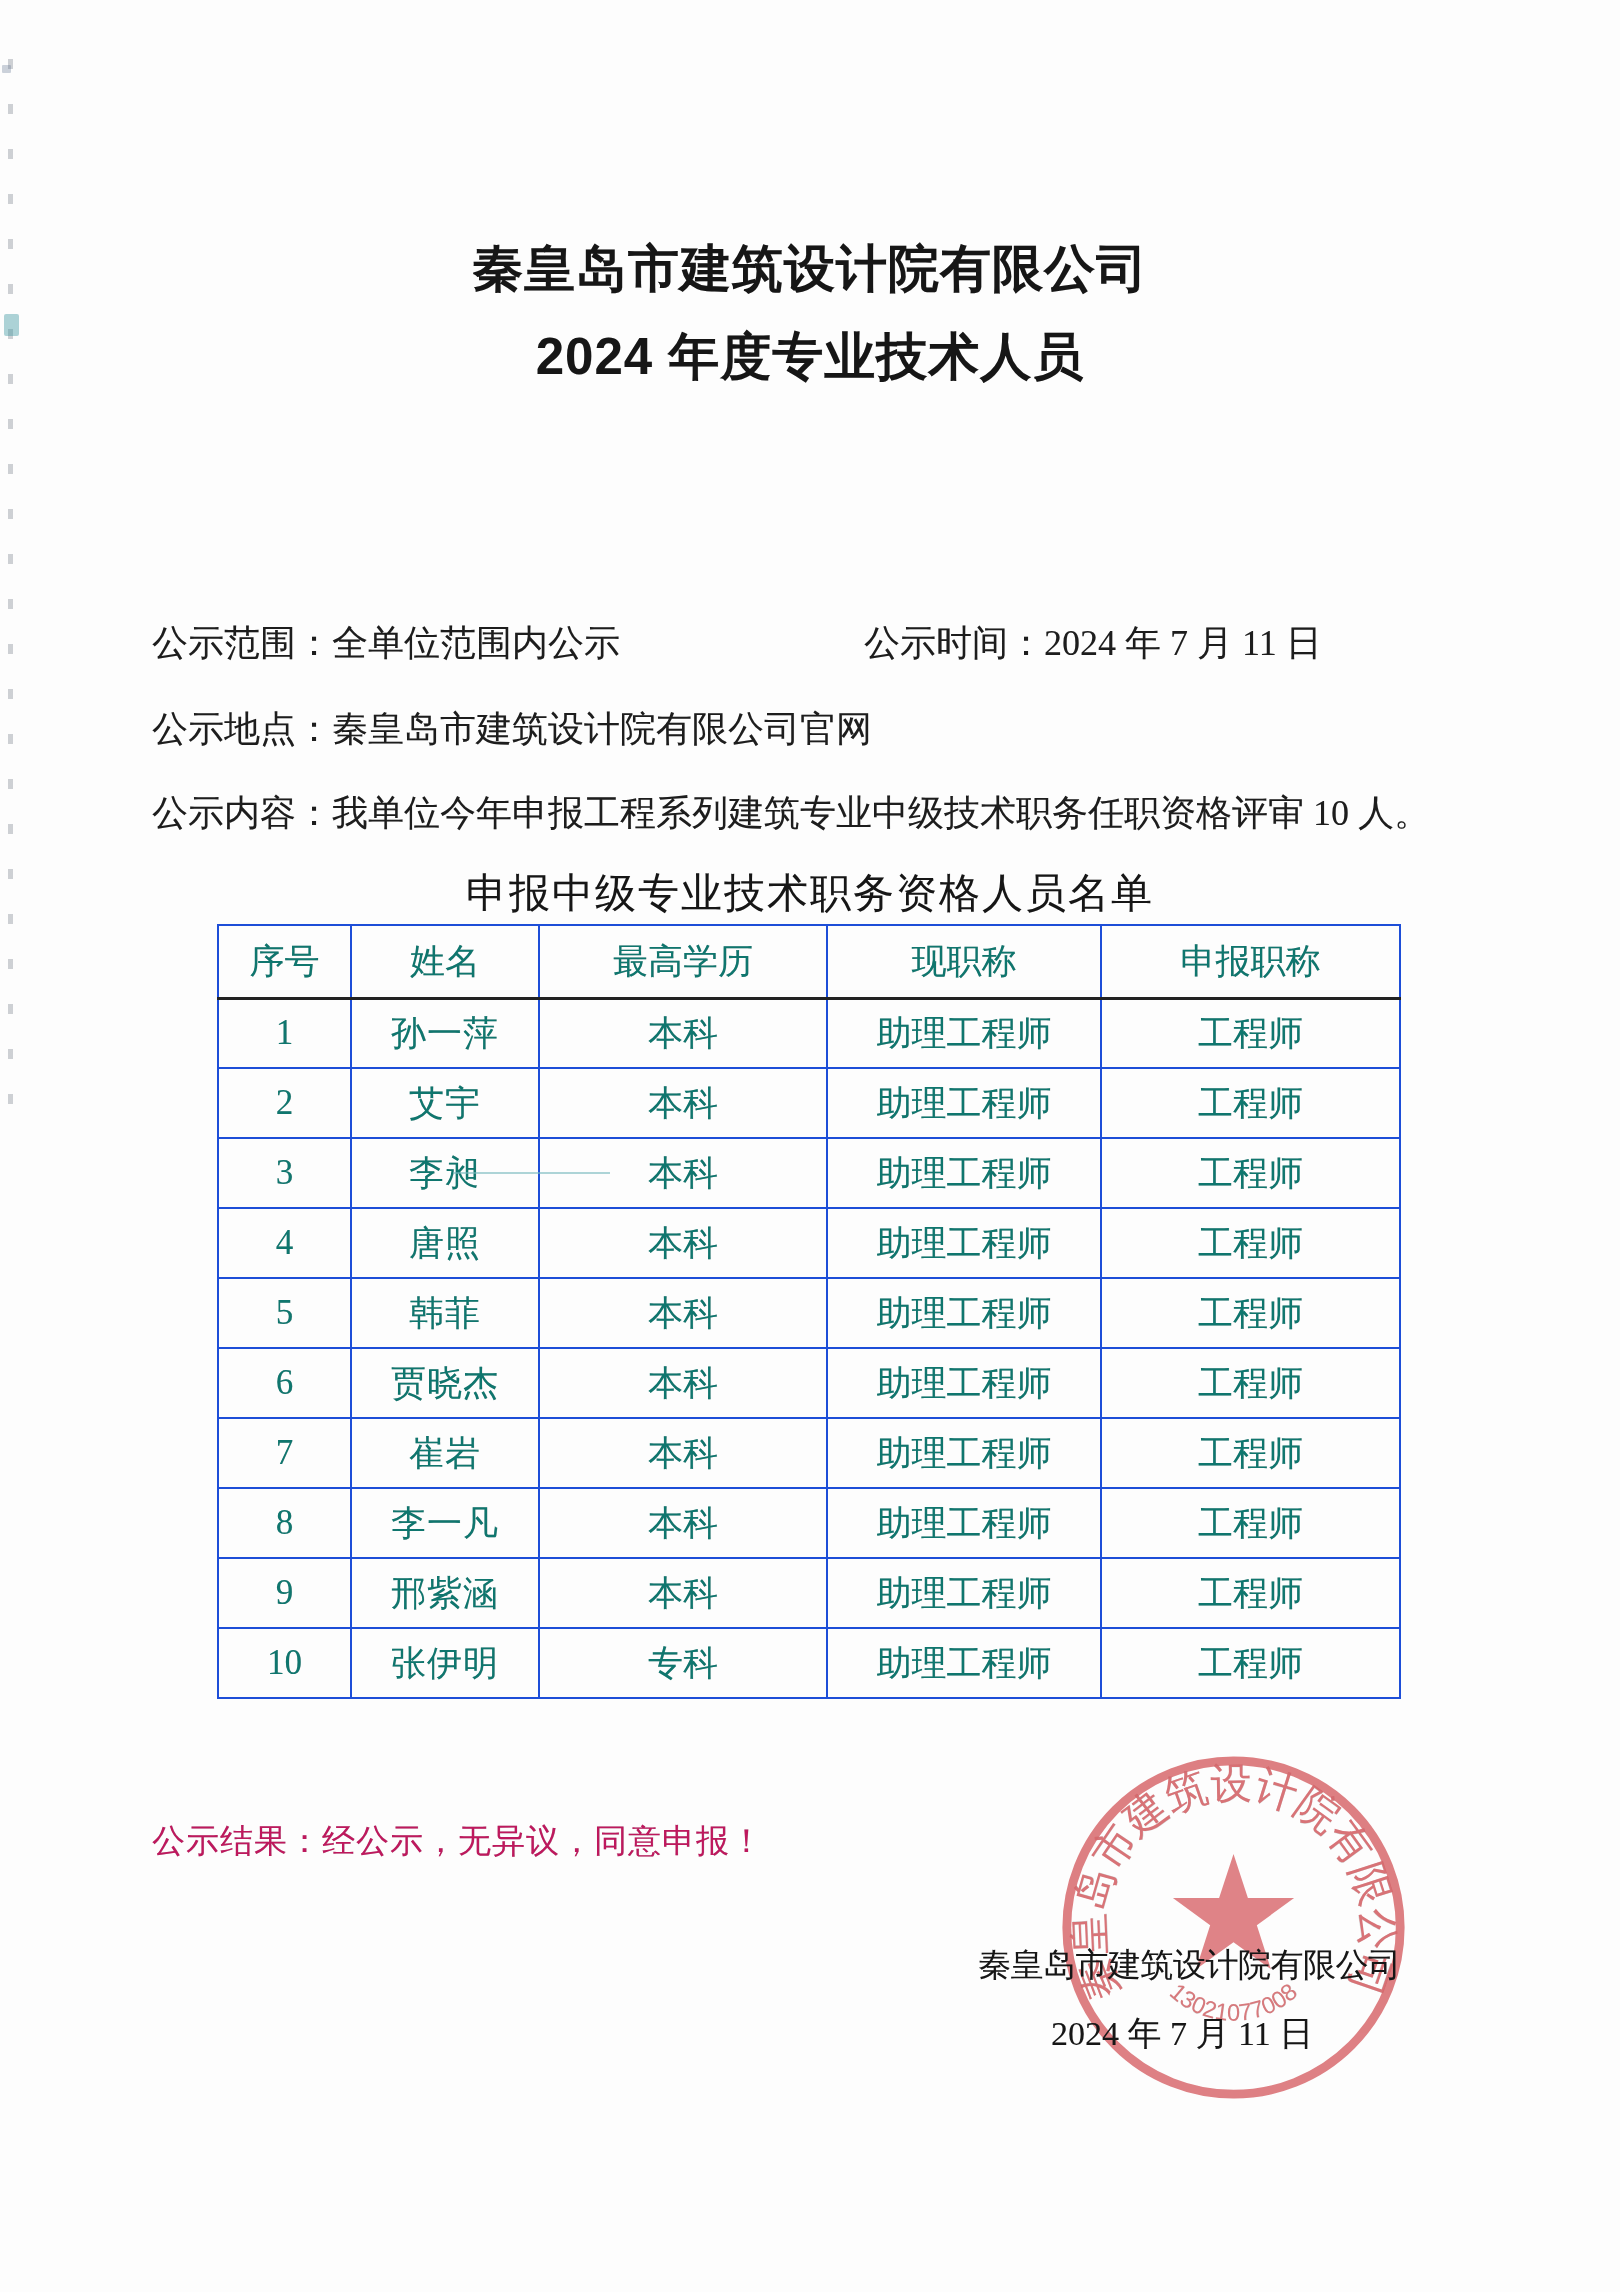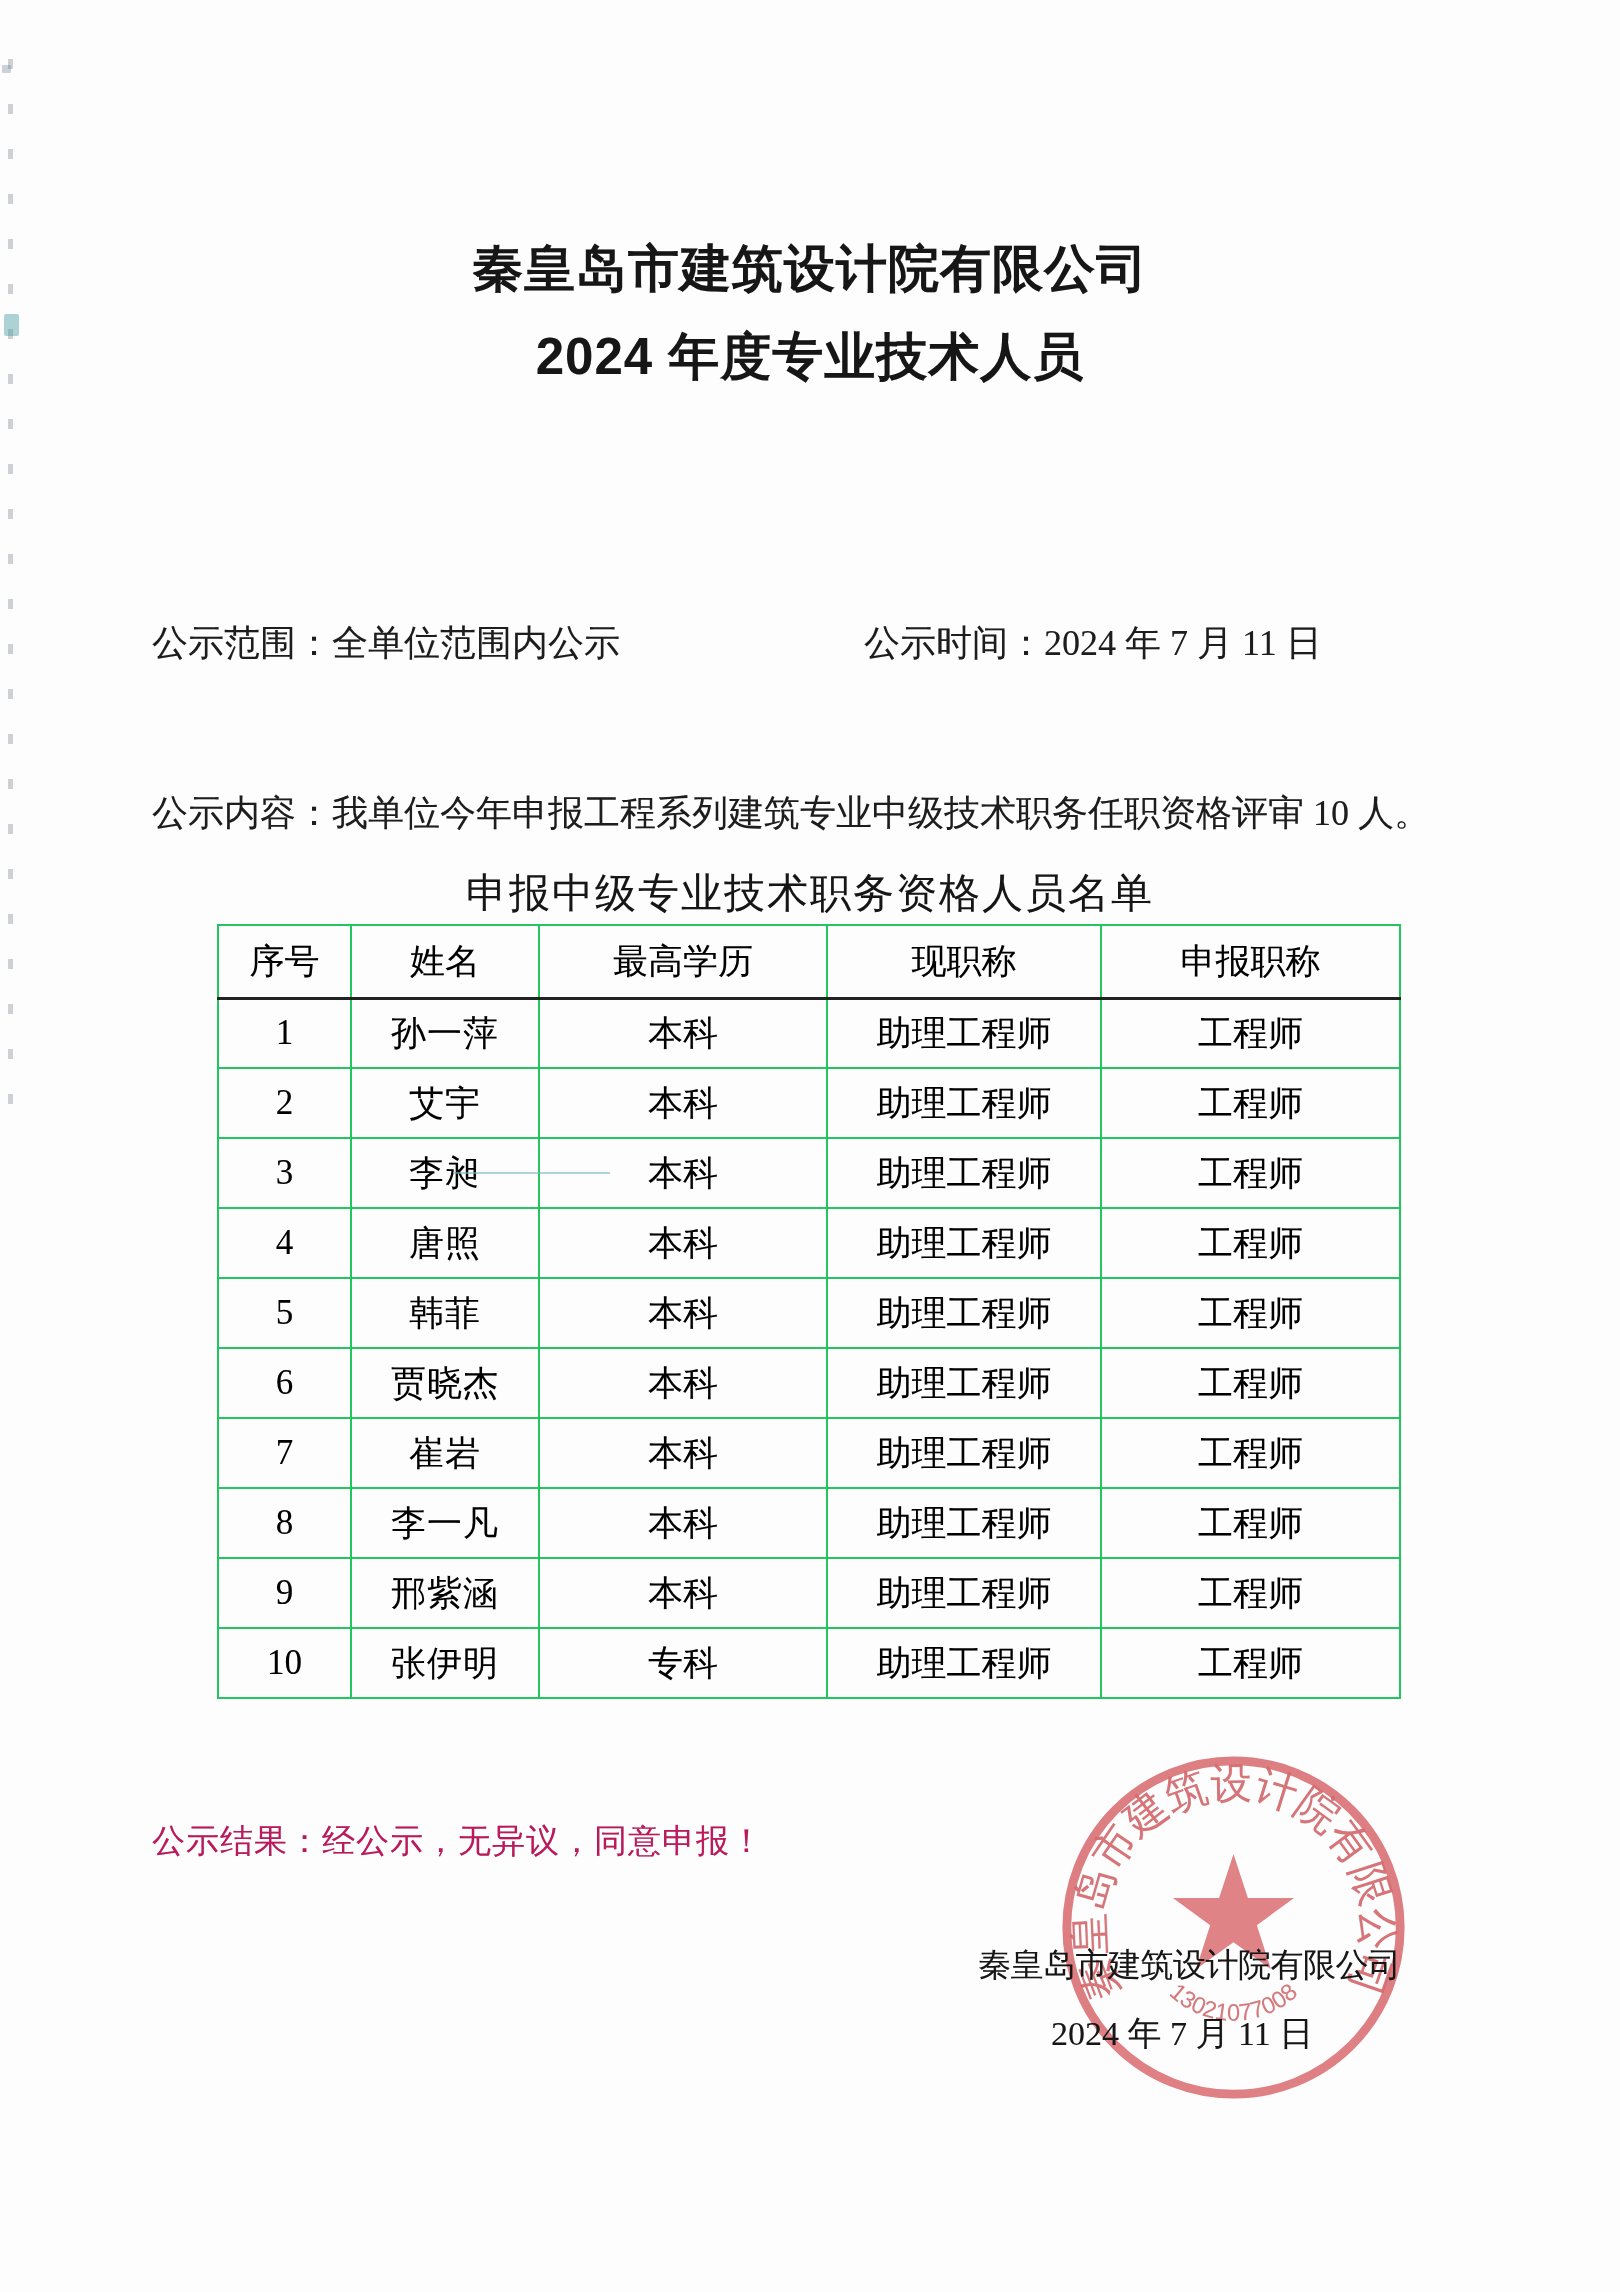--- a/index.html
+++ b/index.html
@@ -30,22 +30,22 @@
   .meta.m3{top:748px;}
   .meta .time{position:absolute;left:712px;top:0;}
 
   .tbl-title{position:absolute;left:0;top:866px;width:1620px;text-align:center;
     font-size:41px;letter-spacing:2px;color:#161616;}
 
   table.roster{position:absolute;left:217px;top:924px;width:1183px;
     border-collapse:collapse;table-layout:fixed;
     border:2.9px solid #222;}
   table.roster th, table.roster td{
-    border:2px solid #22c55e;text-align:center;vertical-align:middle;
-    font-size:35px;font-weight:400;padding:0;color:#000000;}
+    border:2px solid #1d4ed8;text-align:center;vertical-align:middle;
+    font-size:35px;font-weight:400;padding:0;color:#0f766e;}
   table.roster thead tr{height:73px;}
   table.roster thead th{border-bottom:3.9px solid #222;}
   table.roster tbody tr{height:70px;}
   td.name-cell{font-family:Liberation Serif, serif;letter-spacing:1px;}
 
   .result{position:absolute;left:152px;top:1819px;font-size:33px;letter-spacing:1px;color:#be185d;z-index:4;}
 
   .sig-company{position:absolute;left:978px;top:1943px;font-size:33px;letter-spacing:-0.5px;color:#161616;z-index:4;}
   .sig-date{position:absolute;left:1051px;top:2011px;font-size:34px;color:#161616;z-index:4;}
 
@@ -60,20 +60,23 @@
   <div class="teal-blob"></div>
   <div class="smudge-tl"></div>
   <div class="row3-line"></div>
 
   <div class="title l1">秦皇岛市建筑设计院有限公司</div>
   <div class="title l2">2024 年度专业技术人员</div>
 
   <div class="meta m1">
     <span>公示范围：</span><span>全单位范围内公示</span>
     <span class="time"><span>公示时间：</span><span>2024 年 7 月 11 日</span></span>
+  </div>
+  <div class="meta m2">
+    <span>公示地点：</span><span>秦皇岛市建筑设计院有限公司官网</span>
   </div>
   <div class="meta m3">
     <span>公示内容：</span><span>我单位今年申报工程系列建筑专业中级技术职务任职资格评审 10 人。</span>
   </div>
 
   <div class="tbl-title">申报中级专业技术职务资格人员名单</div>
 
   <table class="roster">
     <colgroup>
       <col style="width:133px">

